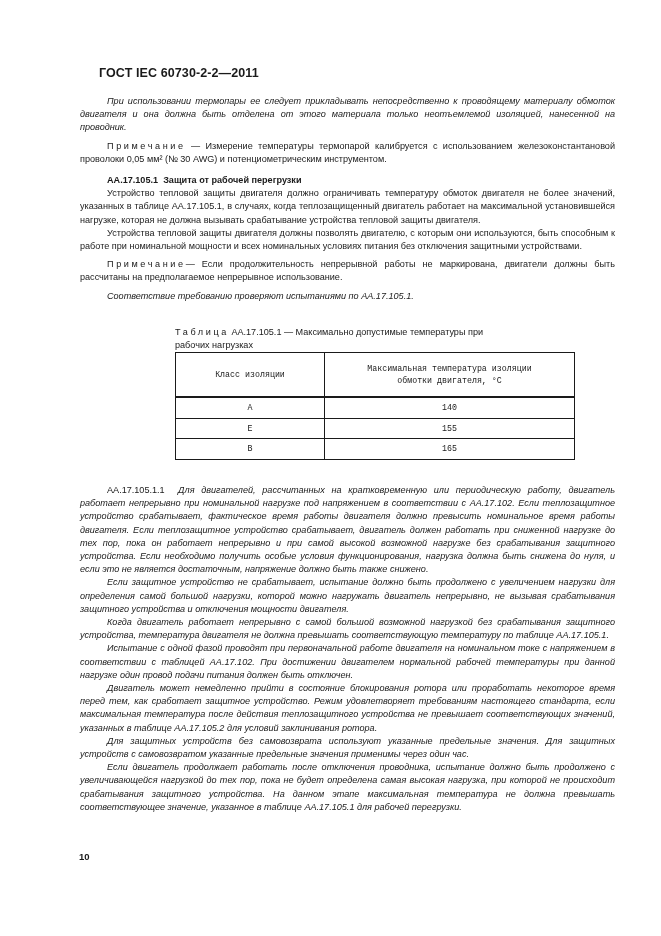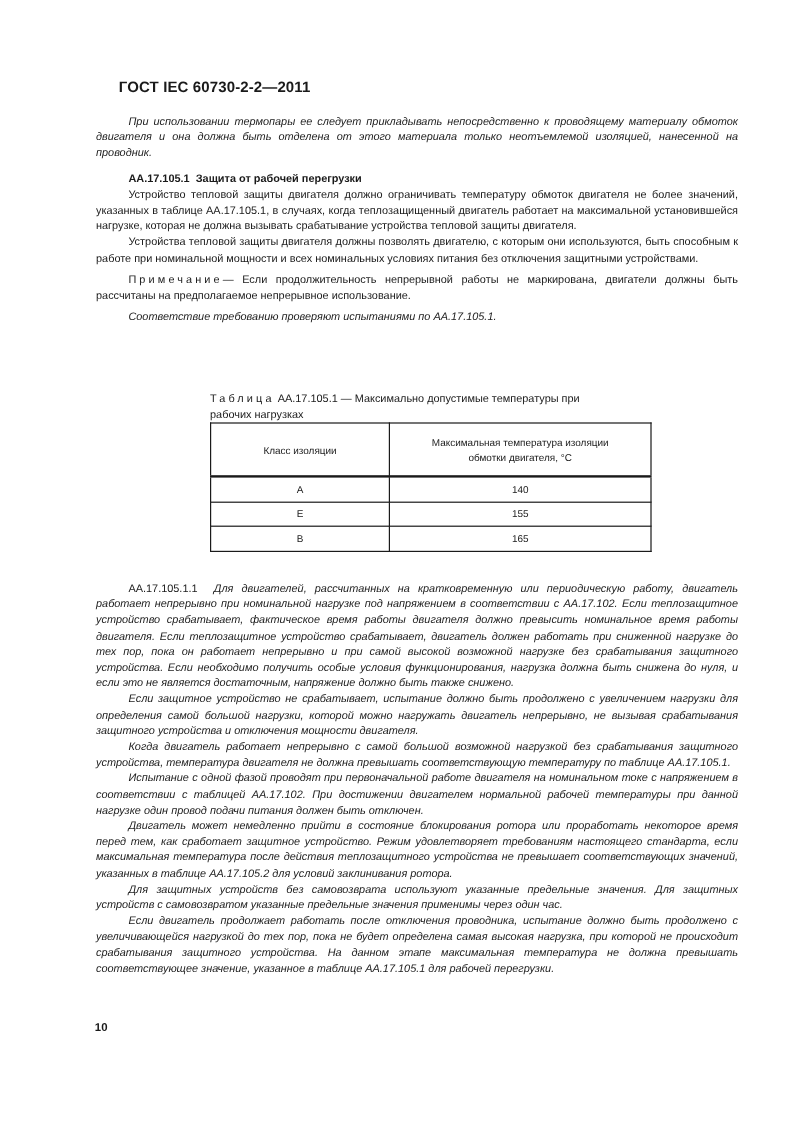--- a/index.html
+++ b/index.html
@@ -19,37 +19,38 @@
   .it { font-style: italic; }
   .sp { letter-spacing: 2.6px; }
   .b { font-weight: bold; }
   .gap4 { margin-top: 5px !important; }
   .gap7 { margin-top: 8px !important; }
   .table-caption {
     position: absolute; left: 175px; top: 326px; width: 345px;
     font-size: 9.1px; line-height: 13px;
   }
   table.temps {
-    position: absolute; left: 175px; top: 352px; width: 368px;
-    border-collapse: collapse; font-size: 8.3px; text-align: center;
+    position: absolute; left: 175px; top: 352px; width: 400px;
+    border-collapse: collapse; font-size: 8.3px; text-align: center; font-family: Liberation Mono, monospace;
   }
   table.temps th, table.temps td { border: 1px solid #1a1a1a; padding: 0; font-weight: normal; }
   table.temps th { height: 43px; line-height: 12px; }
   table.temps thead tr { border-bottom: 2px solid #1a1a1a; }
   table.temps td { height: 19.5px; }
   .col1 { width: 148px; }
   .page-number { position: absolute; left: 79px; top: 851px; font-size: 9.5px; font-weight: bold; }
 </style>
 </head>
 <body>
 
 <div class="page-header">ГОСТ IEC 60730-2-2—2011</div>
 
 <div class="body-text" style="top:95px;">
   <p class="it">При использовании термопары ее следует прикладывать непосредственно к проводящему материалу обмоток двигателя и она должна быть отделена от этого материала только неотъемлемой изоляцией, нанесенной на проводник.</p>
+  <p class="gap4"><span class="sp">Примечание</span><span> — Измерение температуры термопарой калибруется с использованием железоконстантановой проволоки 0,05 мм² (№ 30 AWG) и потенциометрическим инструментом.</span></p>
   <p class="gap7"><span class="b">АА.17.105.1</span>&nbsp;&nbsp;<span class="b">Защита от рабочей перегрузки</span></p>
   <p>Устройство тепловой защиты двигателя должно ограничивать температуру обмоток двигателя не более значений, указанных в таблице АА.17.105.1, в случаях, когда теплозащищенный двигатель работает на максимальной установившейся нагрузке, которая не должна вызывать срабатывание устройства тепловой защиты двигателя.</p>
   <p>Устройства тепловой защиты двигателя должны позволять двигателю, с которым они используются, быть способным к работе при номинальной мощности и всех номинальных условиях питания без отключения защитными устройствами.</p>
   <p class="gap4"><span class="sp">Примечание</span><span>— Если продолжительность непрерывной работы не маркирована, двигатели должны быть рассчитаны на предполагаемое непрерывное использование.</span></p>
   <p class="it gap4">Соответствие требованию проверяют испытаниями по АА.17.105.1.</p>
 </div>
 
 <div class="table-caption"><span class="sp">Таблица</span><span>  АА.17.105.1 — Максимально допустимые температуры при рабочих нагрузках</span></div>
 
 <table class="temps">

